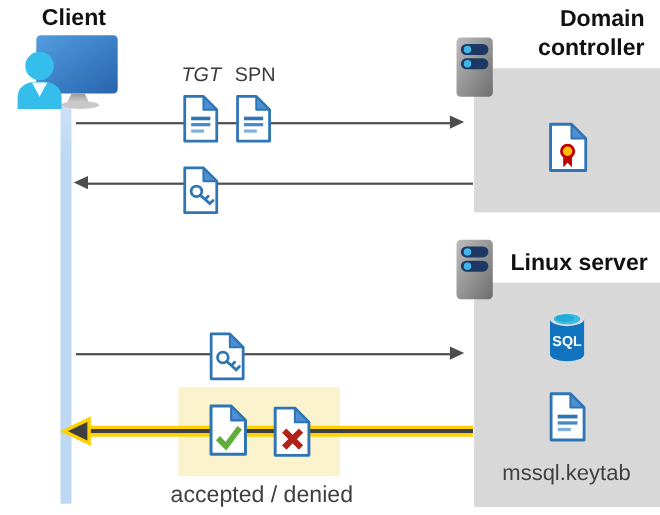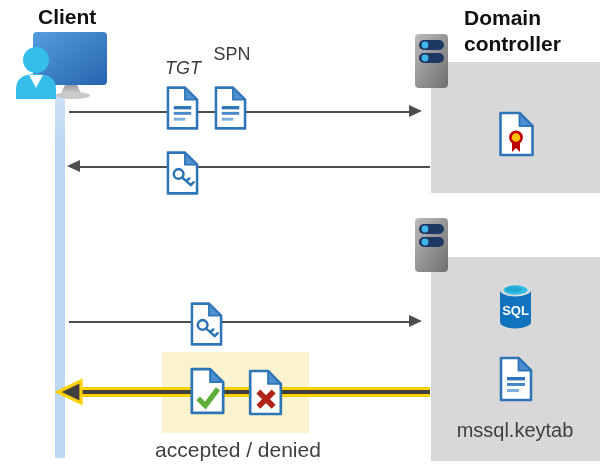--- a/index.html
+++ b/index.html
@@ -49,23 +49,24 @@
   </svg>
 
   <div class="gray-box" style="left:419px;top:62px;width:174px;height:131px;"></div>
   <div class="gray-box" style="left:419px;top:257px;width:174px;height:204px;"></div>
 
   <div class="timeline"></div>
 
   <div class="highlight"></div>
 
   <div class="label heading" style="left:26px;top:4px;">Client</div>
-  <div class="label heading" style="left:452px;top:5px;width:122px;">Domain controller</div>
+  <div class="label heading" style="left:452px;top:5px;width:122px;text-align:right;">Domain controller</div>
+  <div class="label heading" style="left:452px;top:226px;white-space:nowrap;">Linux server</div>
   <div class="label small-label center" style="left:151px;top:58px;width:40px;font-style:italic;">TGT</div>
-  <div class="label small-label center" style="left:200px;top:44px;width:40px;">SPN</div>
+  <div class="label small-label center" style="left:200px;top:58px;width:40px;">SPN</div>
   <div class="label caption center" style="left:419px;top:419px;width:168px;">mssql.keytab</div>
   <div class="label caption center" style="left:137px;top:438px;width:178px;font-size:21px;">accepted / denied</div>
 
   <svg class="icon" style="left:0;top:27px;" width="100" height="72" viewBox="0 0 100 72">
     <rect x="21" y="5" width="74" height="53" rx="4" fill="url(#monG)"></rect>
     <path d="M53 58 h12 l5 10 h-22 Z" fill="url(#standG)"></path>
     <ellipse cx="61" cy="68.5" rx="17" ry="3.5" fill="#c9c9c9"></ellipse>
     <g>
       <circle cx="24" cy="33" r="13" fill="#35bdec"></circle>
       <path d="M4 72 V62 Q4 47 24 47 Q44 47 44 62 V72 Z" fill="#35bdec"></path>

